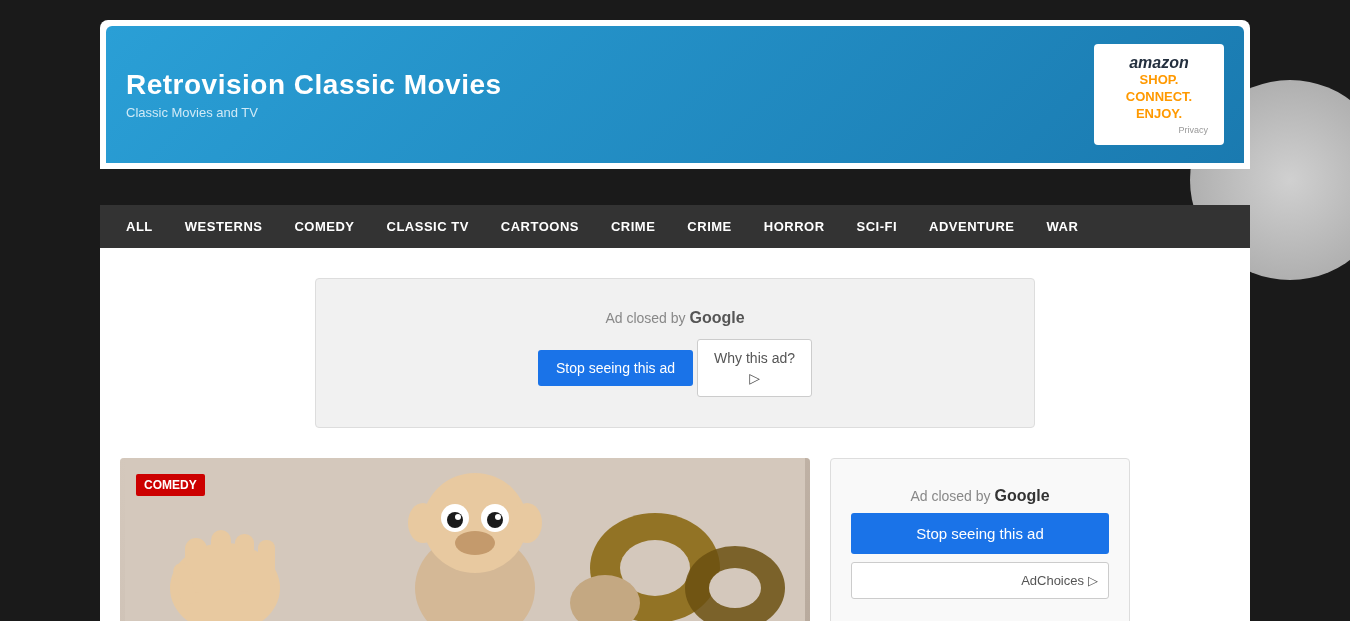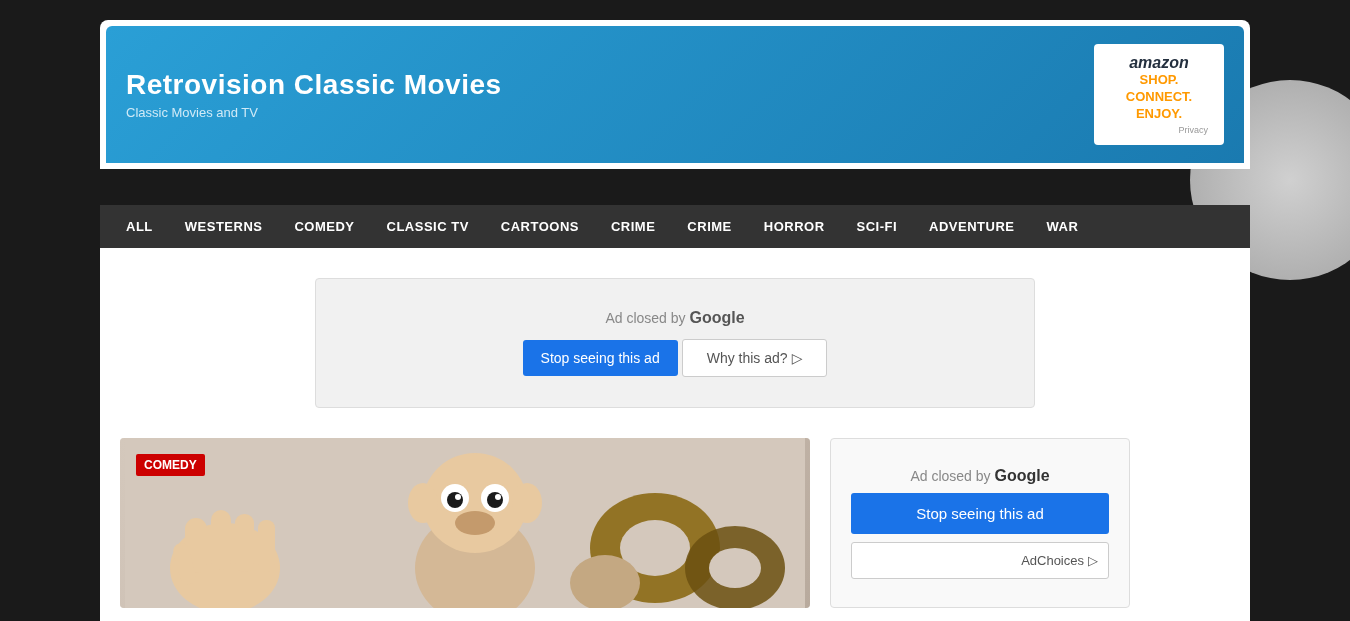--- a/index.html
+++ b/index.html
@@ -151,27 +151,28 @@
       font-size: 14px;
       border-radius: 3px;
       cursor: pointer;
       font-weight: 500;
     }
 
     .btn-why-ad {
       background: white;
       color: #555;
       border: 1px solid #ccc;
-      padding: 10px 24px;
+      padding: 10px 16px;
       font-size: 14px;
       border-radius: 3px;
       cursor: pointer;
       display: flex;
       align-items: center;
       gap: 4px;
+      flex-direction: column;
     }
 
     
     .movies-section {
       display: flex;
       gap: 20px;
       margin-top: 10px;
     }
 
     .movie-card {

